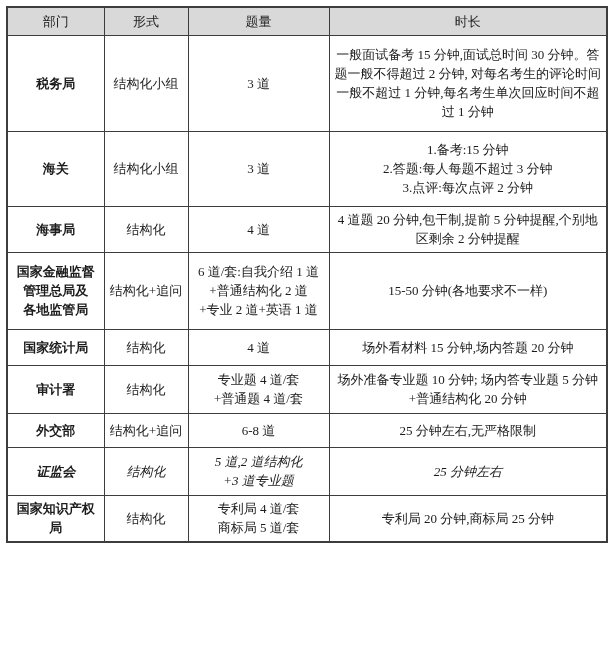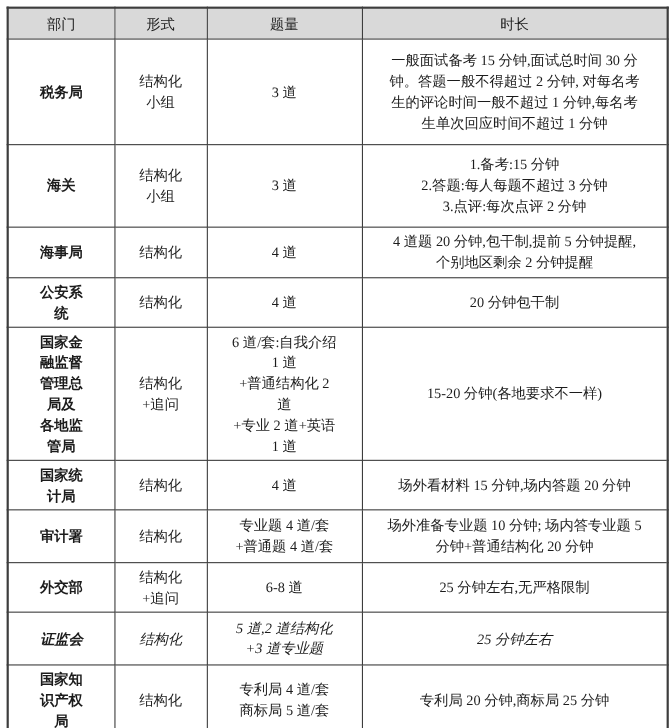--- a/index.html
+++ b/index.html
@@ -25,21 +25,21 @@
     table-layout: fixed;
     width: 600px;
     border: 2px solid #3d3d3d;
   }
   table.interview th,
   table.interview td {
     border: 1px solid #3d3d3d;
     font-size: 13px;
     line-height: 19px;
     vertical-align: middle;
-    padding: 3px 22px;
+    padding: 3px 5px;
     white-space: pre-line;
     overflow: hidden;
     text-align: center;
   }
   table.interview th {
     background: #d9d9d9;
     font-weight: normal;
     padding: 2px 4px;
   }
   td.dept {
@@ -96,35 +96,29 @@
         <td data-align="left">1.备考:15 分钟
 2.答题:每人每题不超过 3 分钟
 3.点评:每次点评 2 分钟</td>
       </tr>
       <tr class="r2">
         <td class="dept">海事局</td>
         <td>结构化</td>
         <td>4 道</td>
         <td data-align="justify">4 道题 20 分钟,包干制,提前 5 分钟提醒,个别地区剩余 2 分钟提醒</td>
       </tr>
-      <tr class="r3">
-        <td class="dept">公安系统</td>
-        <td>结构化</td>
-        <td>4 道</td>
-        <td data-align="center">20 分钟包干制</td>
-      </tr>
       <tr class="r4">
         <td class="dept">国家金融监督
 管理总局及
 各地监管局</td>
         <td>结构化+追问</td>
         <td>6 道/套:自我介绍 1 道
 +普通结构化 2 道
 +专业 2 道+英语 1 道</td>
-        <td data-align="center">15-20 分钟(各地要求不一样)</td>
+        <td data-align="center">15-50 分钟(各地要求不一样)</td>
       </tr>
       <tr class="r5">
         <td class="dept">国家统计局</td>
         <td>结构化</td>
         <td>4 道</td>
         <td data-align="center">场外看材料 15 分钟,场内答题 20 分钟</td>
       </tr>
       <tr class="r7">
         <td class="dept">审计署</td>
         <td>结构化</td>

